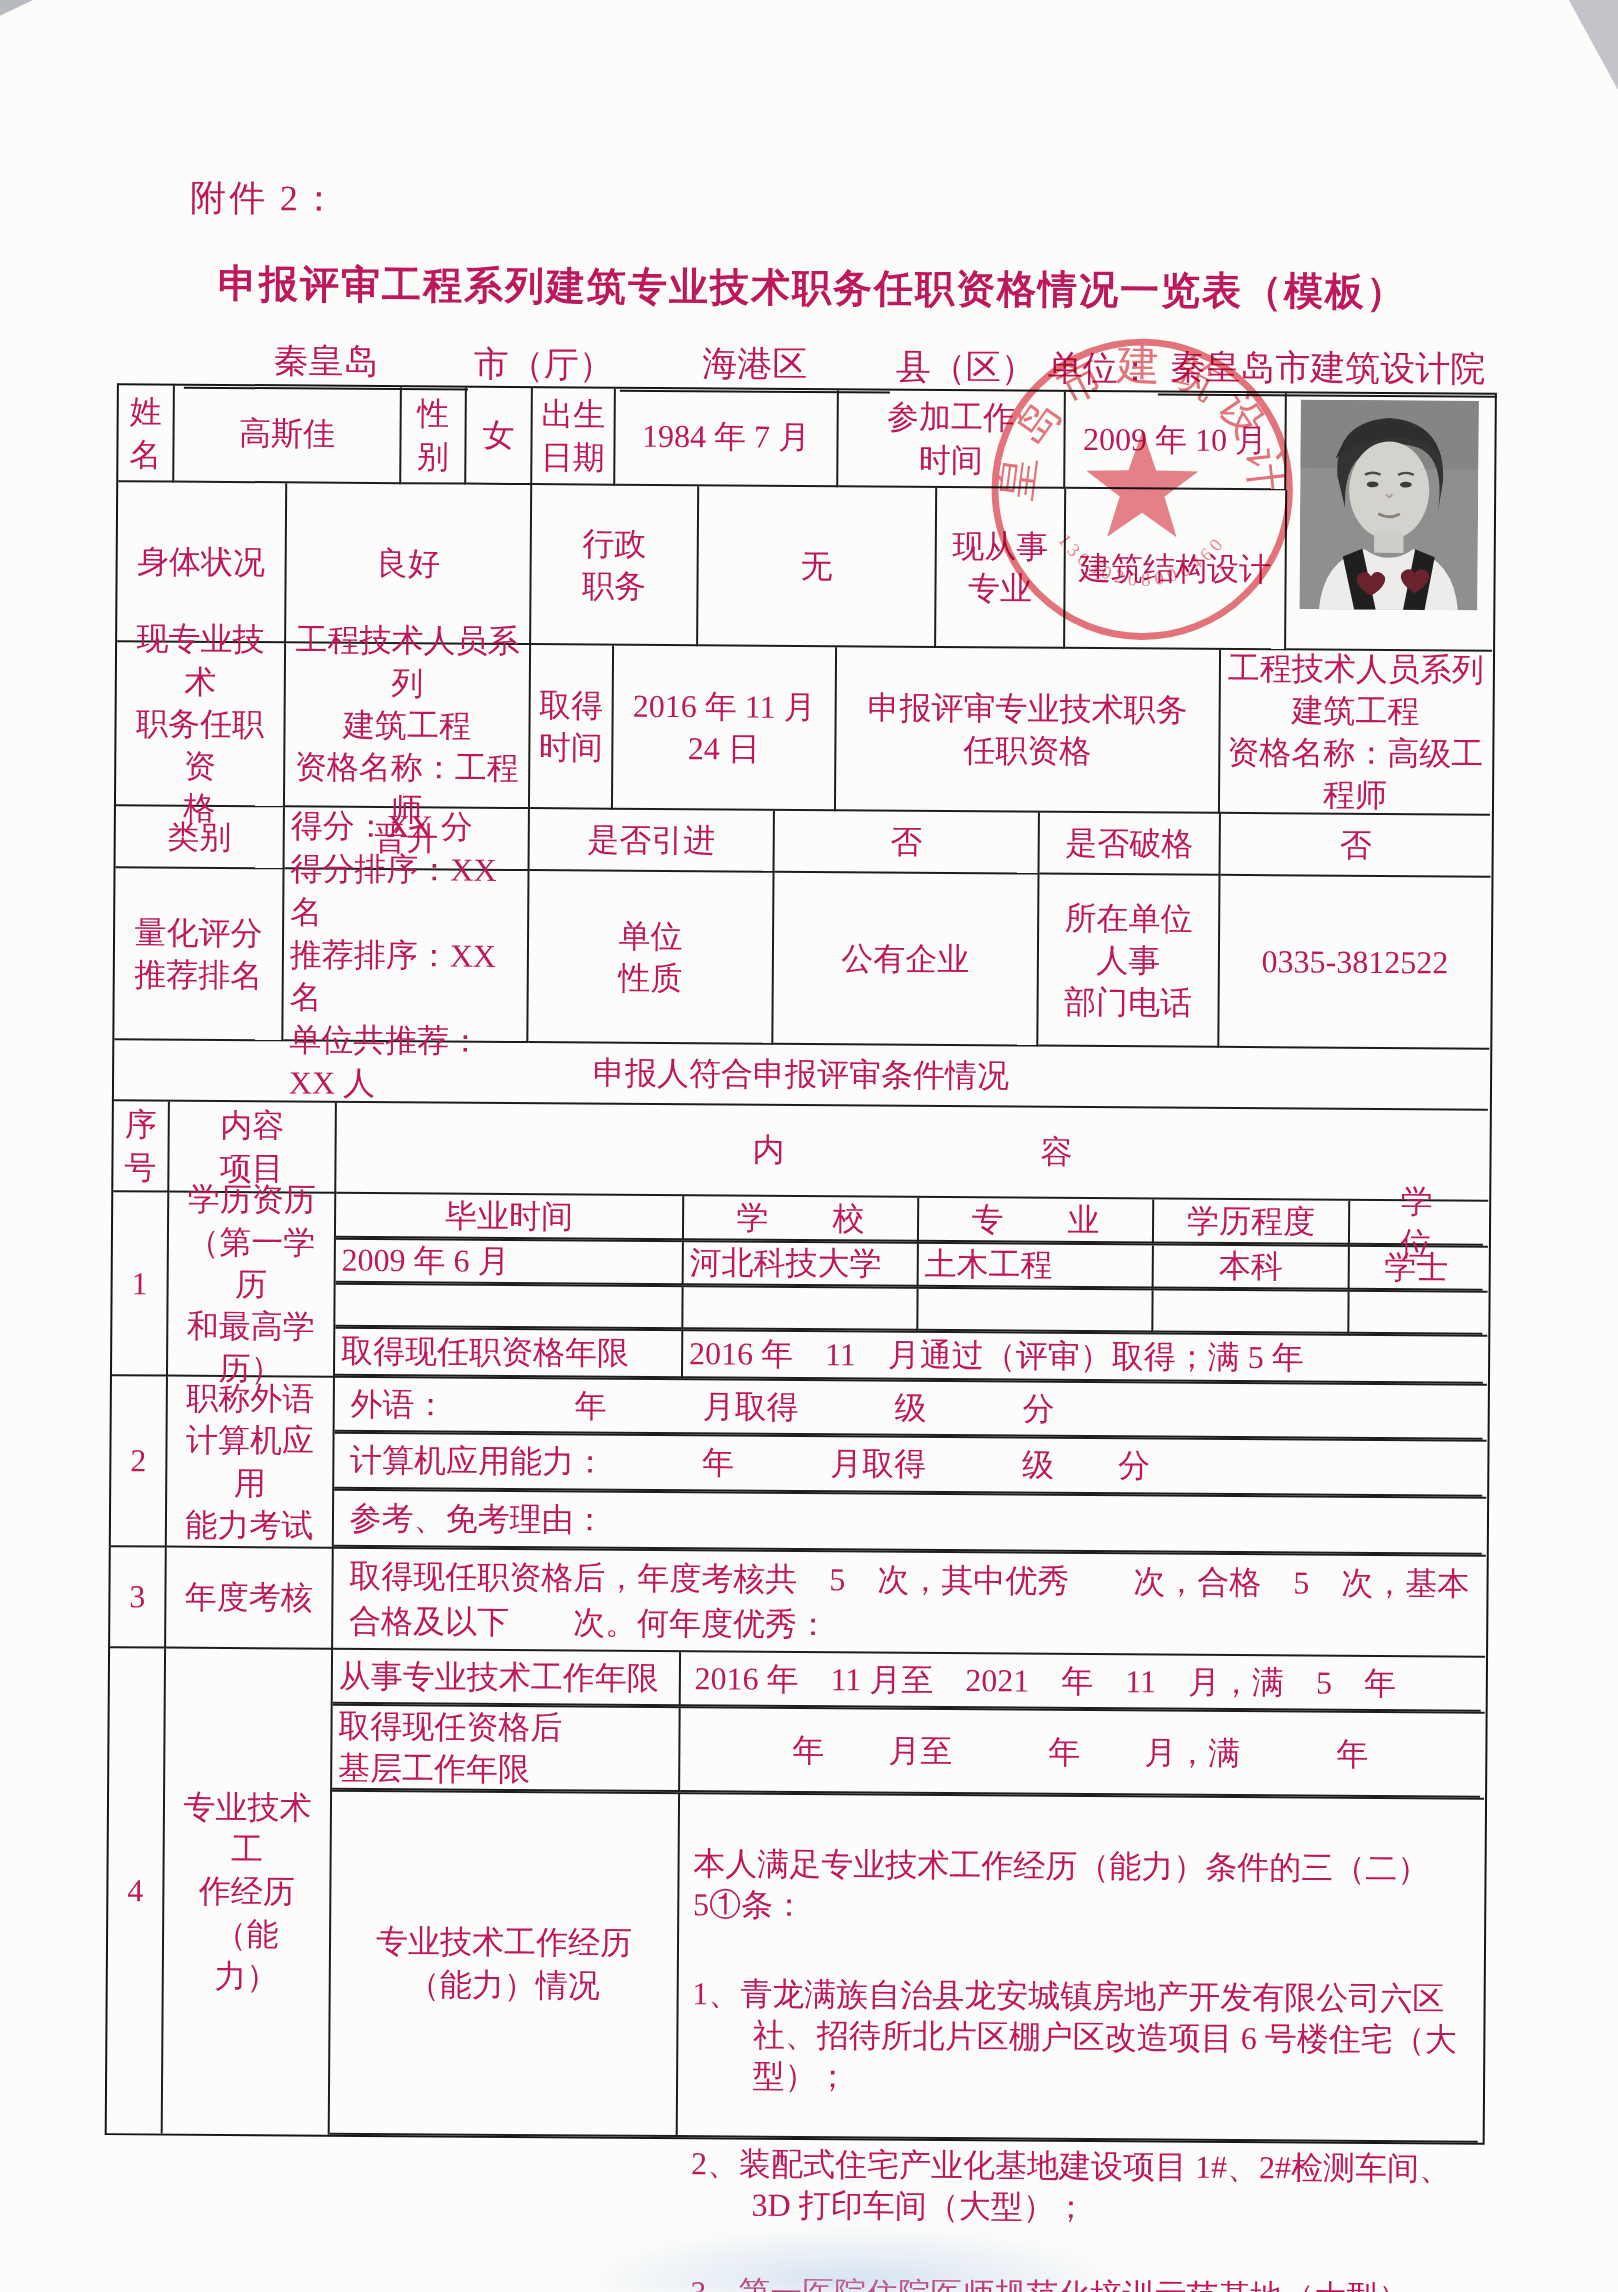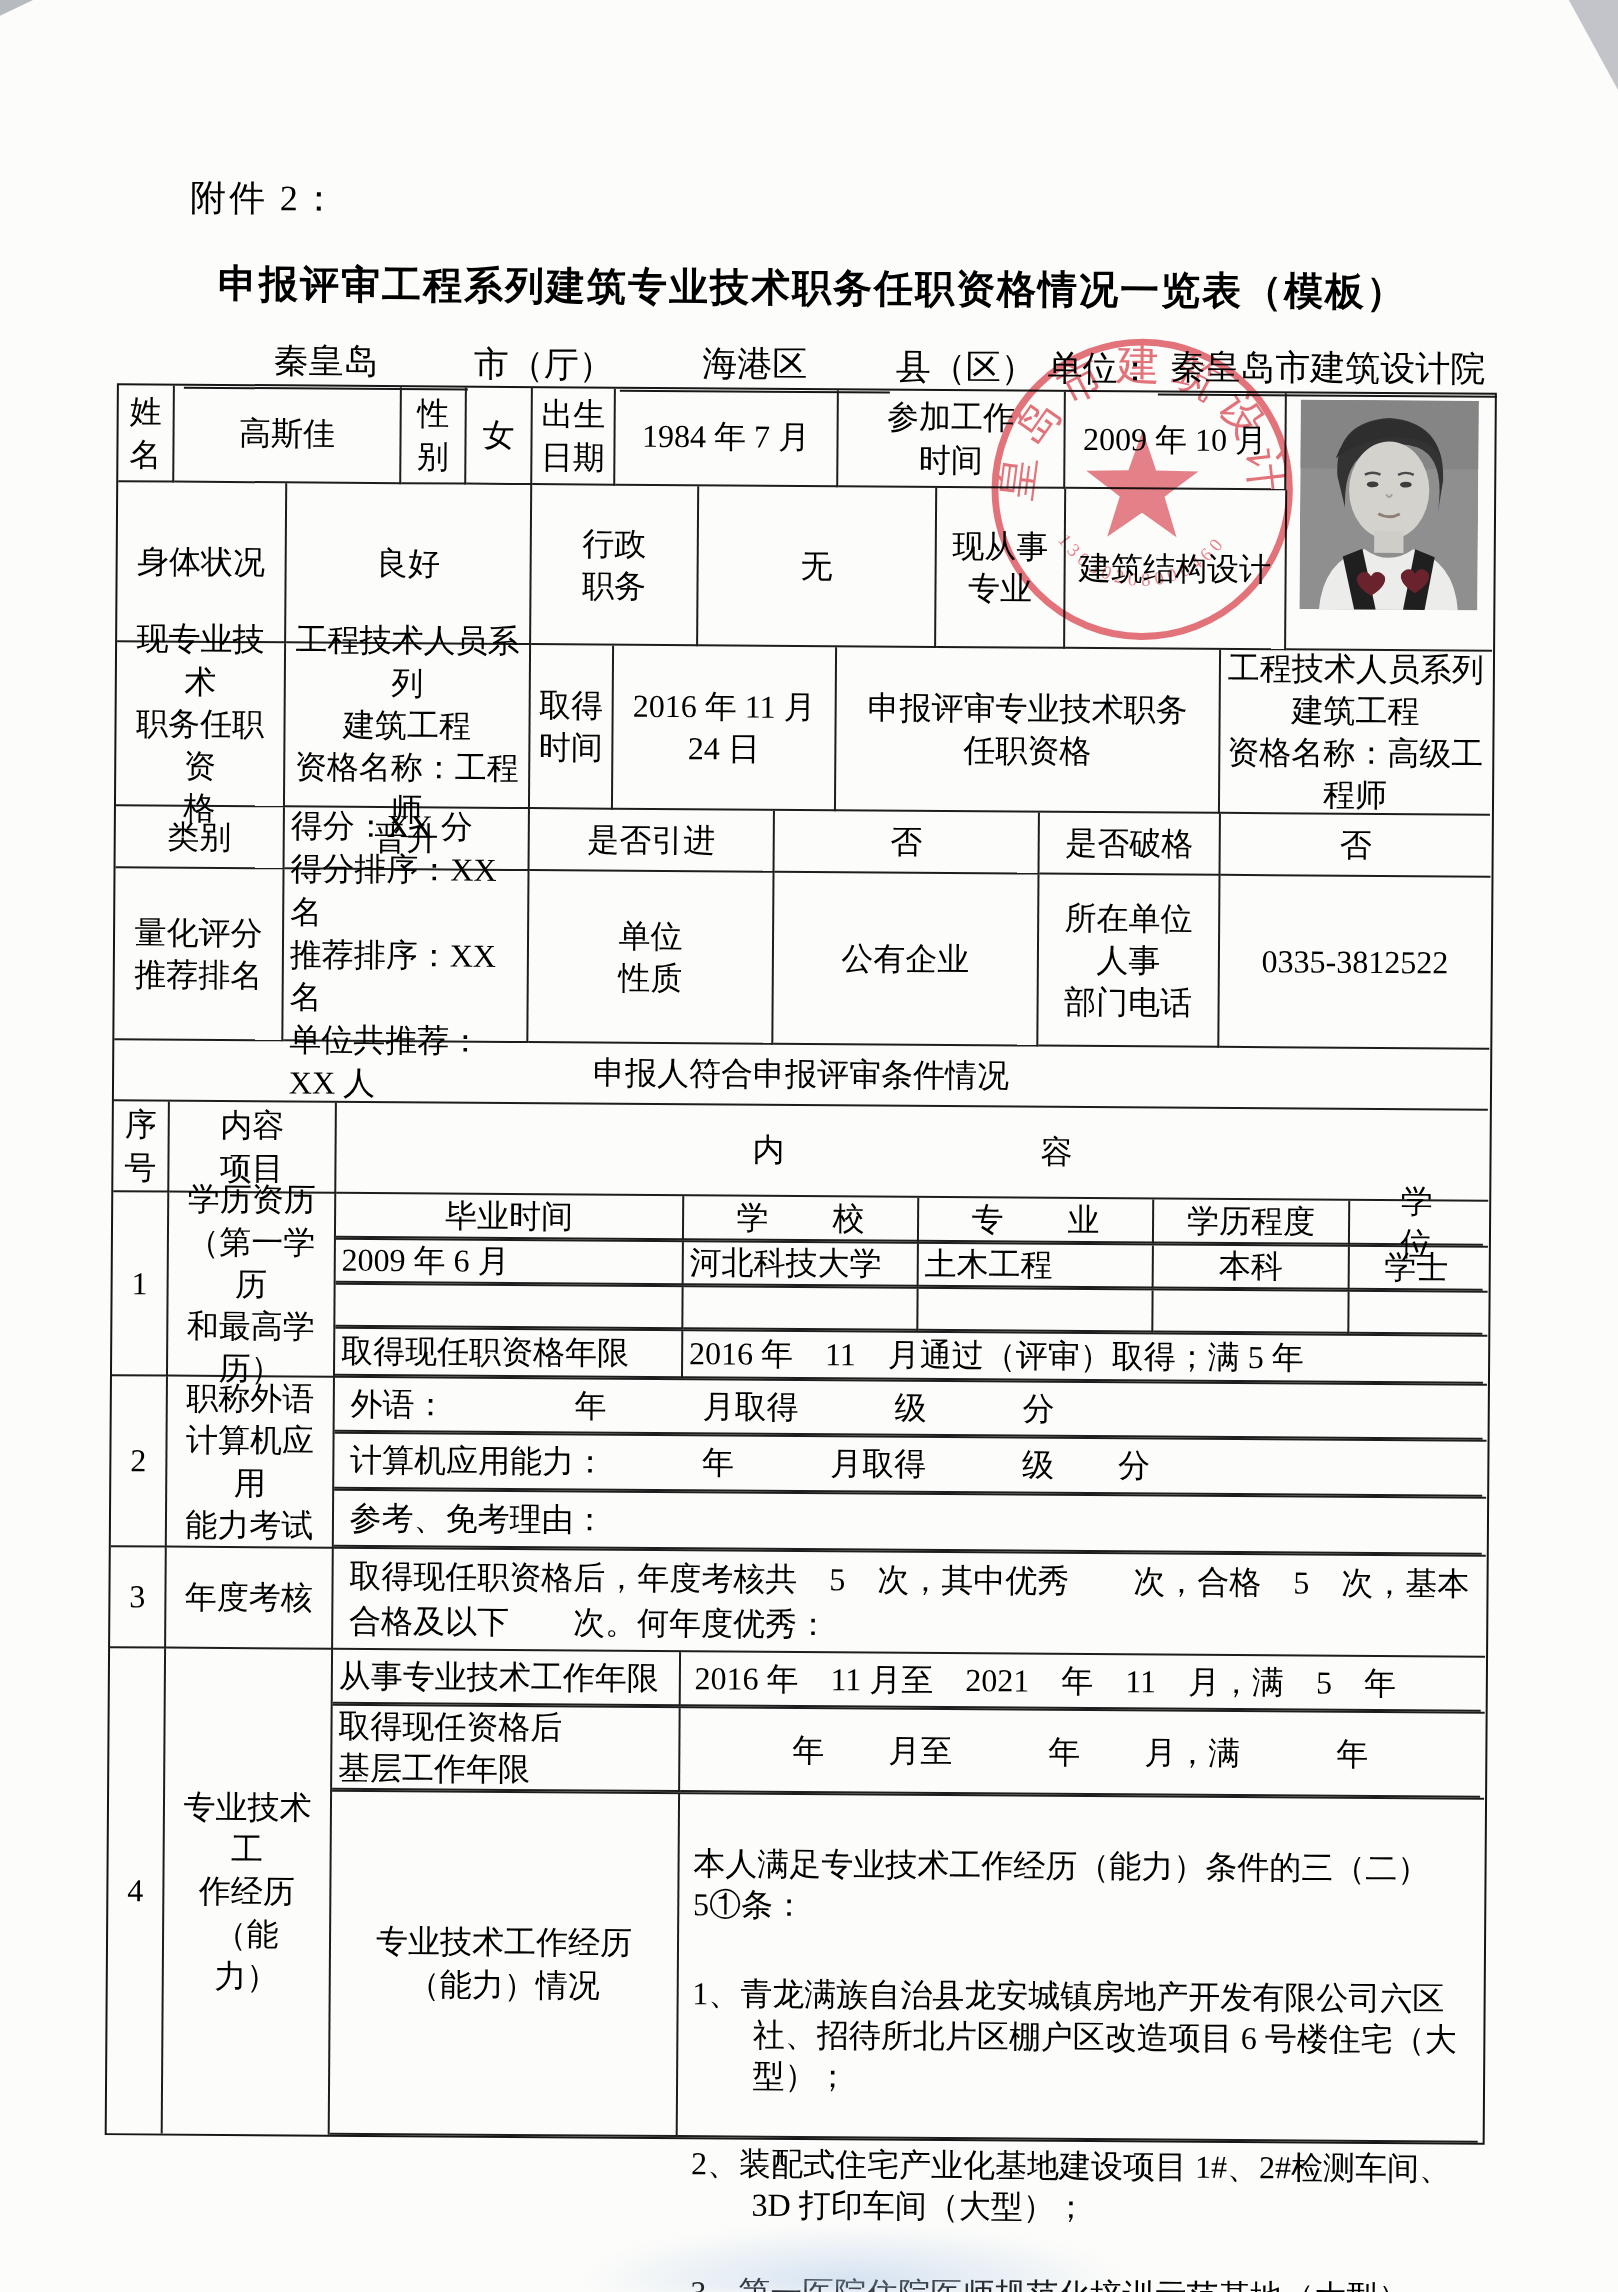--- a/index.html
+++ b/index.html
@@ -1,21 +1,21 @@
 <!DOCTYPE html>
 <html><head>
 <meta charset="utf-8">
 <style>
   * { margin:0; padding:0; box-sizing:border-box; }
   html,body { background:#e8e8e8; }
   .page {
     position:relative; width:1618px; height:2293px;
     background:#fcfcfa; overflow:hidden;
     font-family:"Liberation Serif","DejaVu Serif",serif;
-    color:#000000;
+    color:#be185d;
   }
   .corner-tr { position:absolute; top:0; right:0; width:63px; height:90px;
     background:#b7bac0; clip-path:polygon(100% 0,22% 0,100% 100%); opacity:.85; }
   .corner-tl { position:absolute; top:0; left:0; width:33px; height:15.7px;
     background:#9aa0a6; clip-path:polygon(0 0,100% 0,0 100%); opacity:.7; }
   .smudge { position:absolute; left:578px; top:2225px; width:549px; height:69px;
     background:radial-gradient(ellipse at 50% 80%, rgba(176,202,233,.5), rgba(176,202,233,0) 70%);
     filter:blur(5.9px); }
   .sheet { position:absolute; left:0; top:0; width:1618px; height:2293px;
     transform:rotate(0.4deg); transform-origin:50% 35%; }

